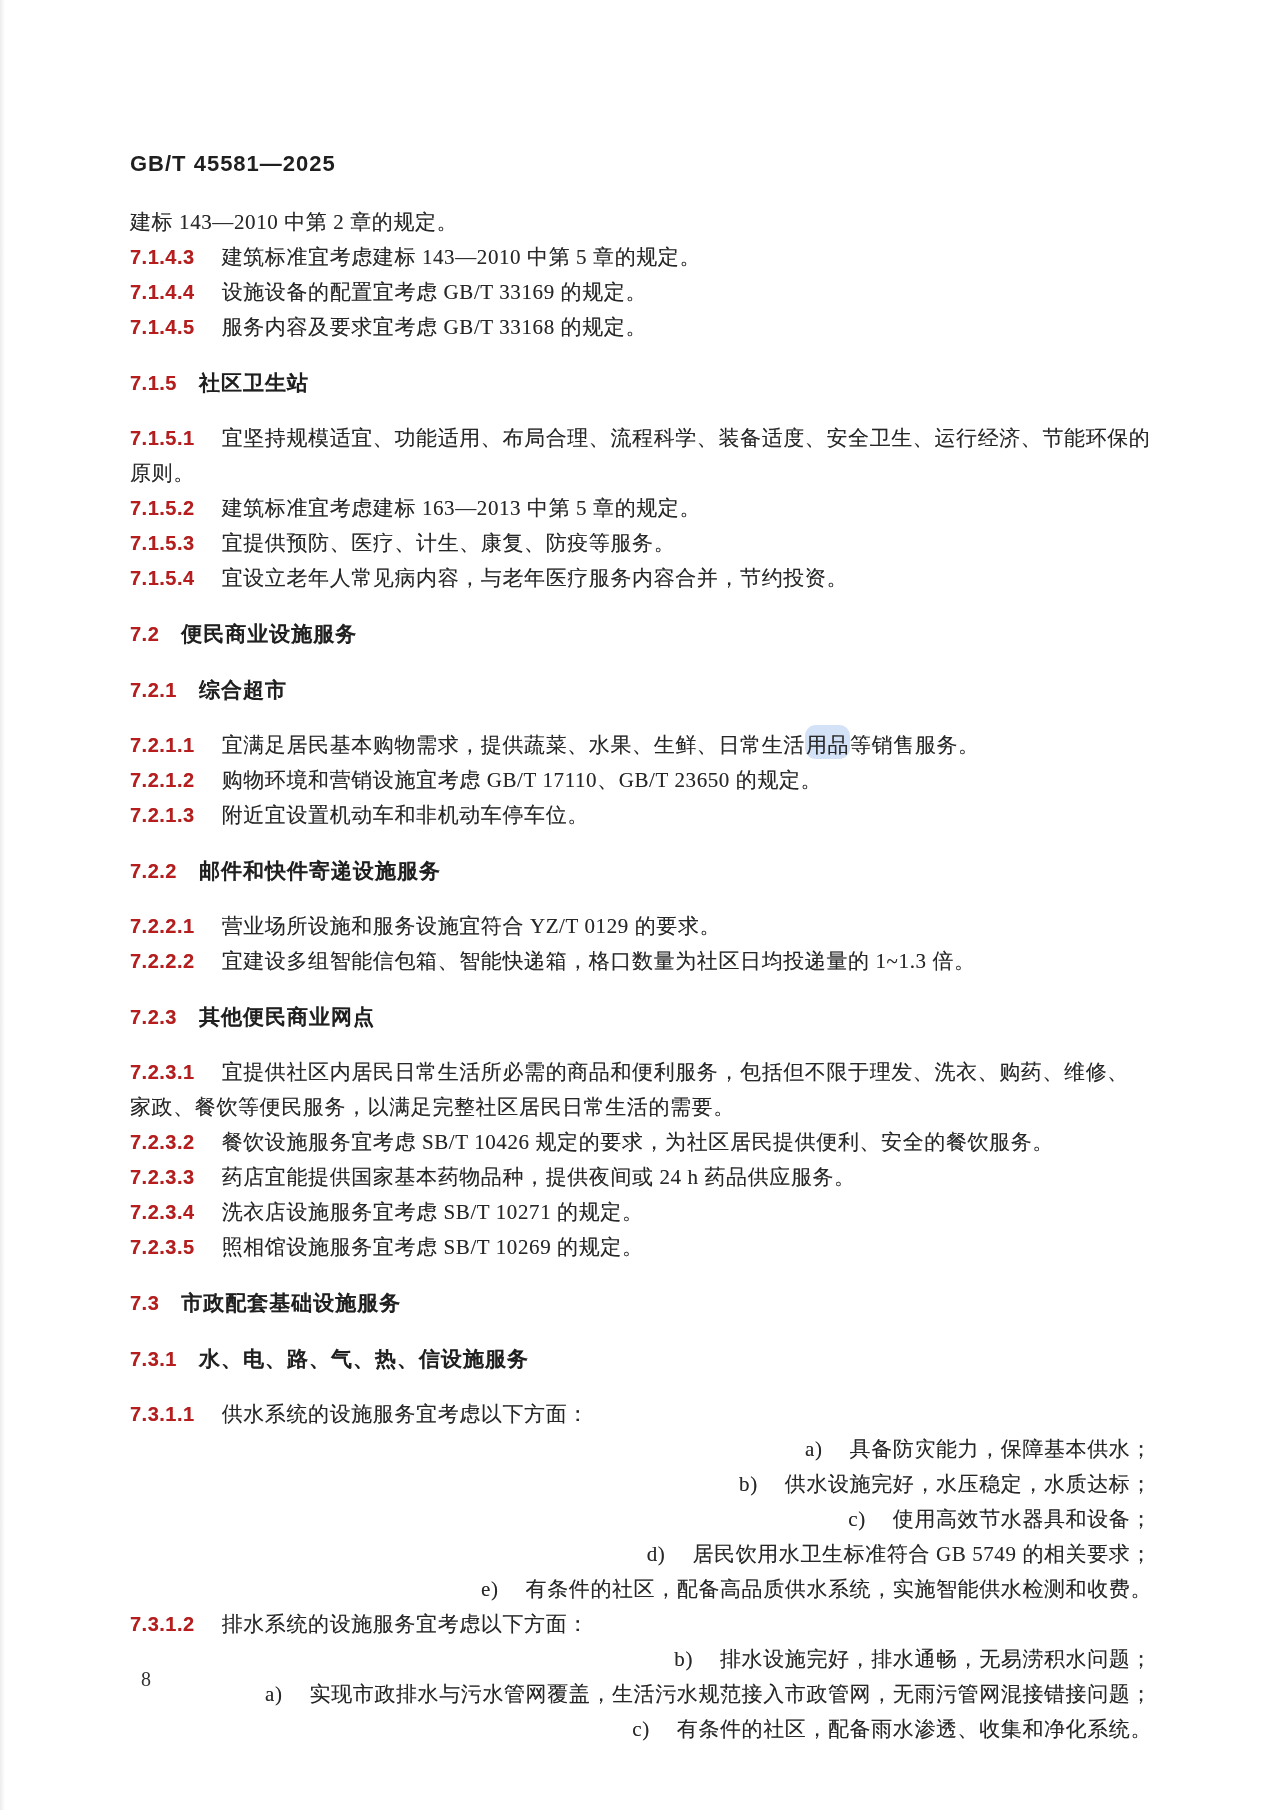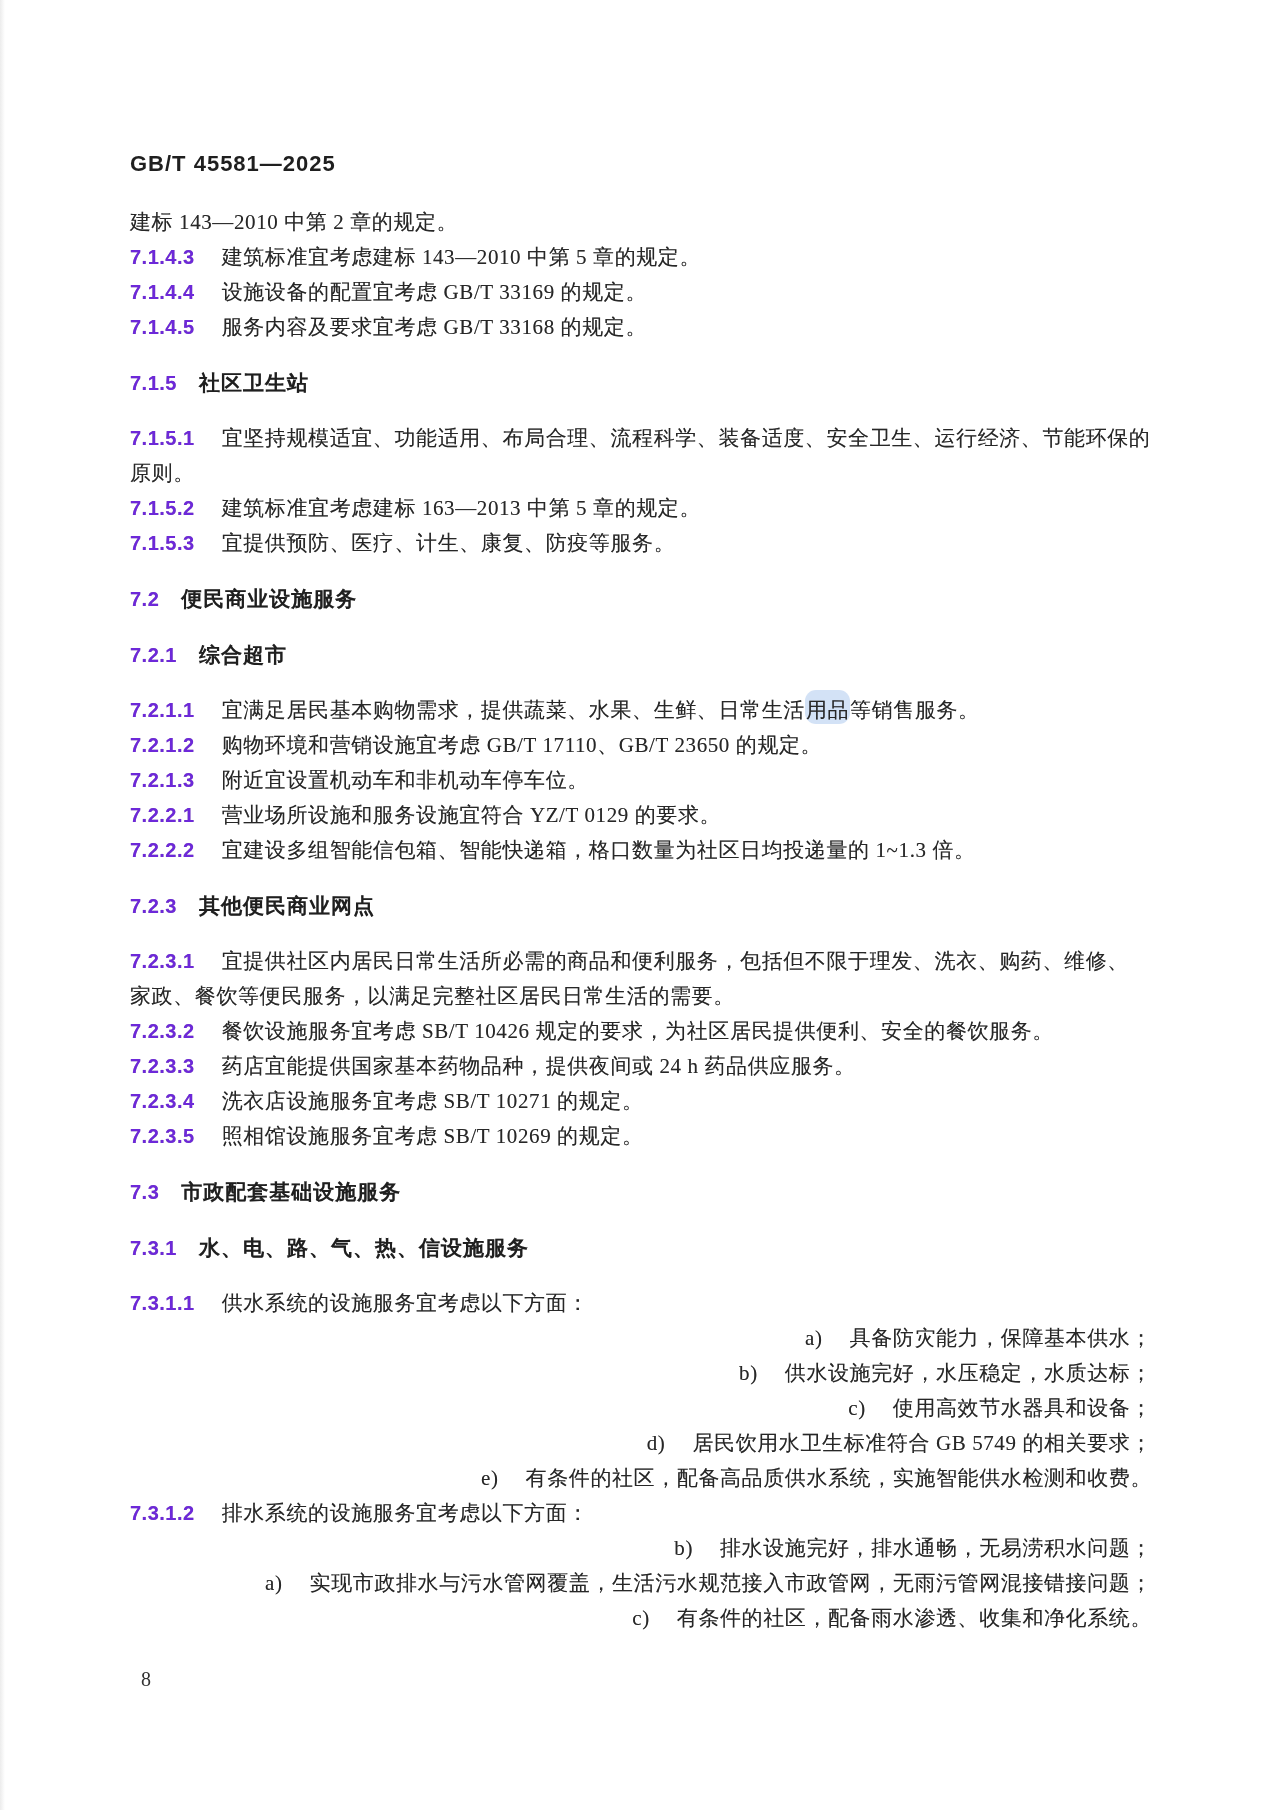--- a/index.html
+++ b/index.html
@@ -39,21 +39,21 @@
     letter-spacing: 0.6px;
     white-space: nowrap;
     text-shadow: 0 0 0.5px rgba(45,45,45,0.40);
   }
   .num {
     font-family: "Liberation Sans", "DejaVu Sans", sans-serif;
     font-weight: 700;
     font-size: 20px;
     letter-spacing: 0.5px;
     margin-right: 27px;
-    color: #6d28d9;
+    color: #b91c1c;
   }
   .h2, .h3 {
     font-family: "Liberation Sans", "DejaVu Sans", sans-serif;
     font-weight: 700;
     font-size: 21px;
     letter-spacing: 1px;
     margin: 20px 0;
     color: #1f1f1f;
   }
   .h2 .num, .h3 .num { margin-right: 22px; }
@@ -91,31 +91,33 @@
   <p class="h3"><span class="num">7.1.5</span><span>社区卫生站</span></p>
 
   <p class="clause"><span class="num">7.1.5.1</span><span class="txt">宜坚持规模适宜、功能适用、布局合理、流程科学、装备适度、安全卫生、运行经济、节能环保的</span></p>
 
   <p class="cont">原则。</p>
 
   <p class="clause"><span class="num">7.1.5.2</span><span class="txt">建筑标准宜考虑建标 163—2013 中第 5 章的规定。</span></p>
 
   <p class="clause"><span class="num">7.1.5.3</span><span class="txt">宜提供预防、医疗、计生、康复、防疫等服务。</span></p>
 
+  <p class="clause"><span class="num">7.1.5.4</span><span class="txt">宜设立老年人常见病内容，与老年医疗服务内容合并，节约投资。</span></p>
 
   <p class="h2"><span class="num">7.2</span><span>便民商业设施服务</span></p>
 
   <p class="h3"><span class="num">7.2.1</span><span>综合超市</span></p>
 
   <p class="clause"><span class="num">7.2.1.1</span><span class="txt"><span>宜满足居民基本购物需求，提供蔬菜、水果、生鲜、日常生活</span><span class="hl">用品</span><span>等销售服务。</span></span></p>
 
   <p class="clause"><span class="num">7.2.1.2</span><span class="txt">购物环境和营销设施宜考虑 GB/T 17110、GB/T 23650 的规定。</span></p>
 
   <p class="clause"><span class="num">7.2.1.3</span><span class="txt">附近宜设置机动车和非机动车停车位。</span></p>
 
+  <p class="h3"><span class="num">7.2.2</span><span>邮件和快件寄递设施服务</span></p>
 
   <p class="clause"><span class="num">7.2.2.1</span><span class="txt">营业场所设施和服务设施宜符合 YZ/T 0129 的要求。</span></p>
 
   <p class="clause"><span class="num">7.2.2.2</span><span class="txt">宜建设多组智能信包箱、智能快递箱，格口数量为社区日均投递量的 1~1.3 倍。</span></p>
 
   <p class="h3"><span class="num">7.2.3</span><span>其他便民商业网点</span></p>
 
   <p class="clause"><span class="num">7.2.3.1</span><span class="txt">宜提供社区内居民日常生活所必需的商品和便利服务，包括但不限于理发、洗衣、购药、维修、</span></p>
 
   <p class="cont">家政、餐饮等便民服务，以满足完整社区居民日常生活的需要。</p>

